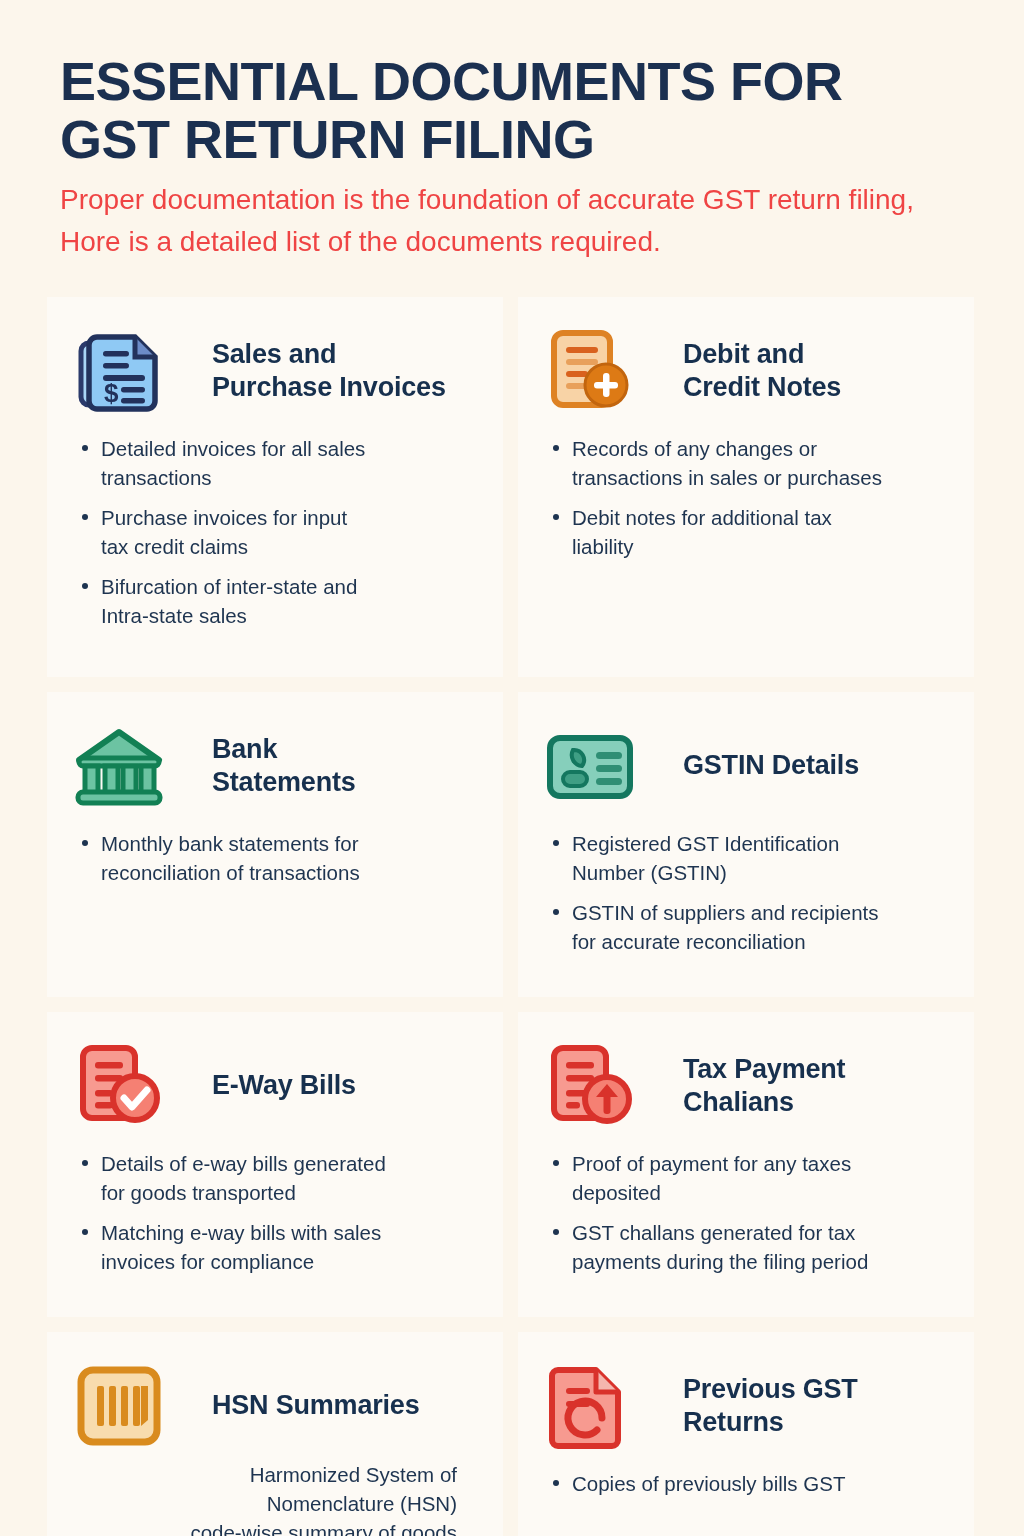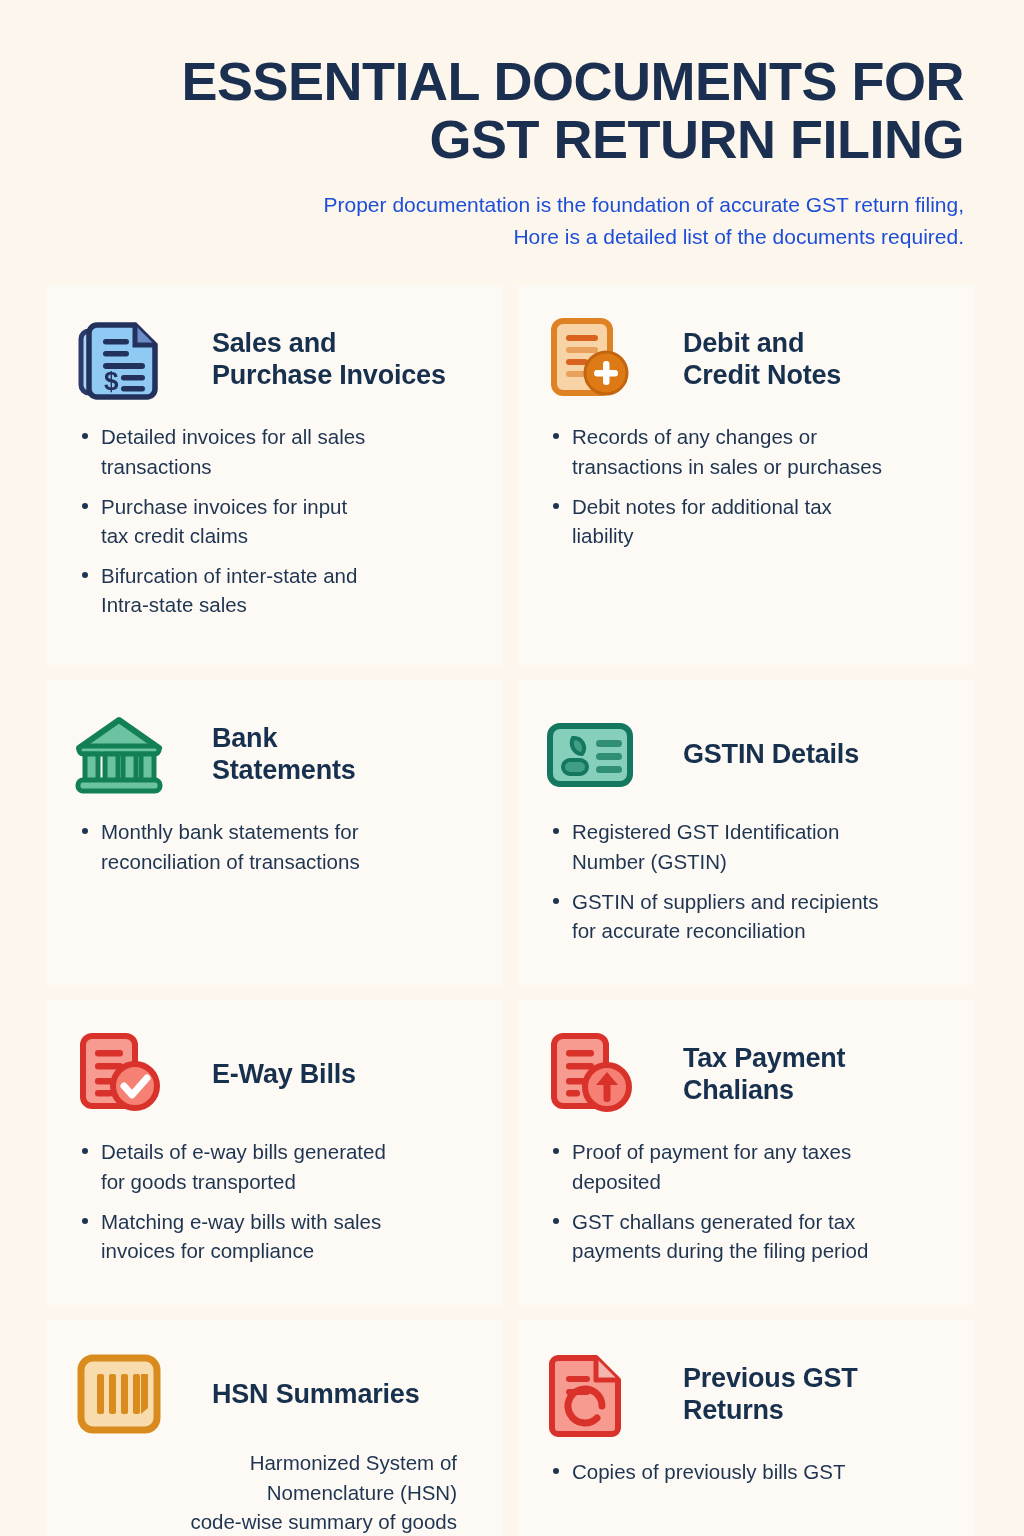--- a/index.html
+++ b/index.html
@@ -16,36 +16,36 @@
   .page {
     position: relative;
     width: 1024px;
     height: 1536px;
     padding: 0;
   }
 
   
   .header {
     padding: 52px 60px 0 60px;
-    text-align: right;
+    text-align: left;
   }
   .title {
     font-size: 54px;
     line-height: 1.08;
     font-weight: 800;
     letter-spacing: -0.5px;
     color: #1B3050;
     text-transform: uppercase;
     white-space: pre-line;
   }
   .subtitle {
-    margin-top: 20px;
-    font-size: 21px;
+    margin-top: 10px;
+    font-size: 28px;
     line-height: 1.52;
-    color: #1d4ed8;
+    color: #ef4444;
     font-weight: 400;
     white-space: pre-line;
   }
 
   
   .grid {
     margin-top: 33px;
     padding: 0 47px;
     display: grid;
     grid-template-columns: 456px 456px;

